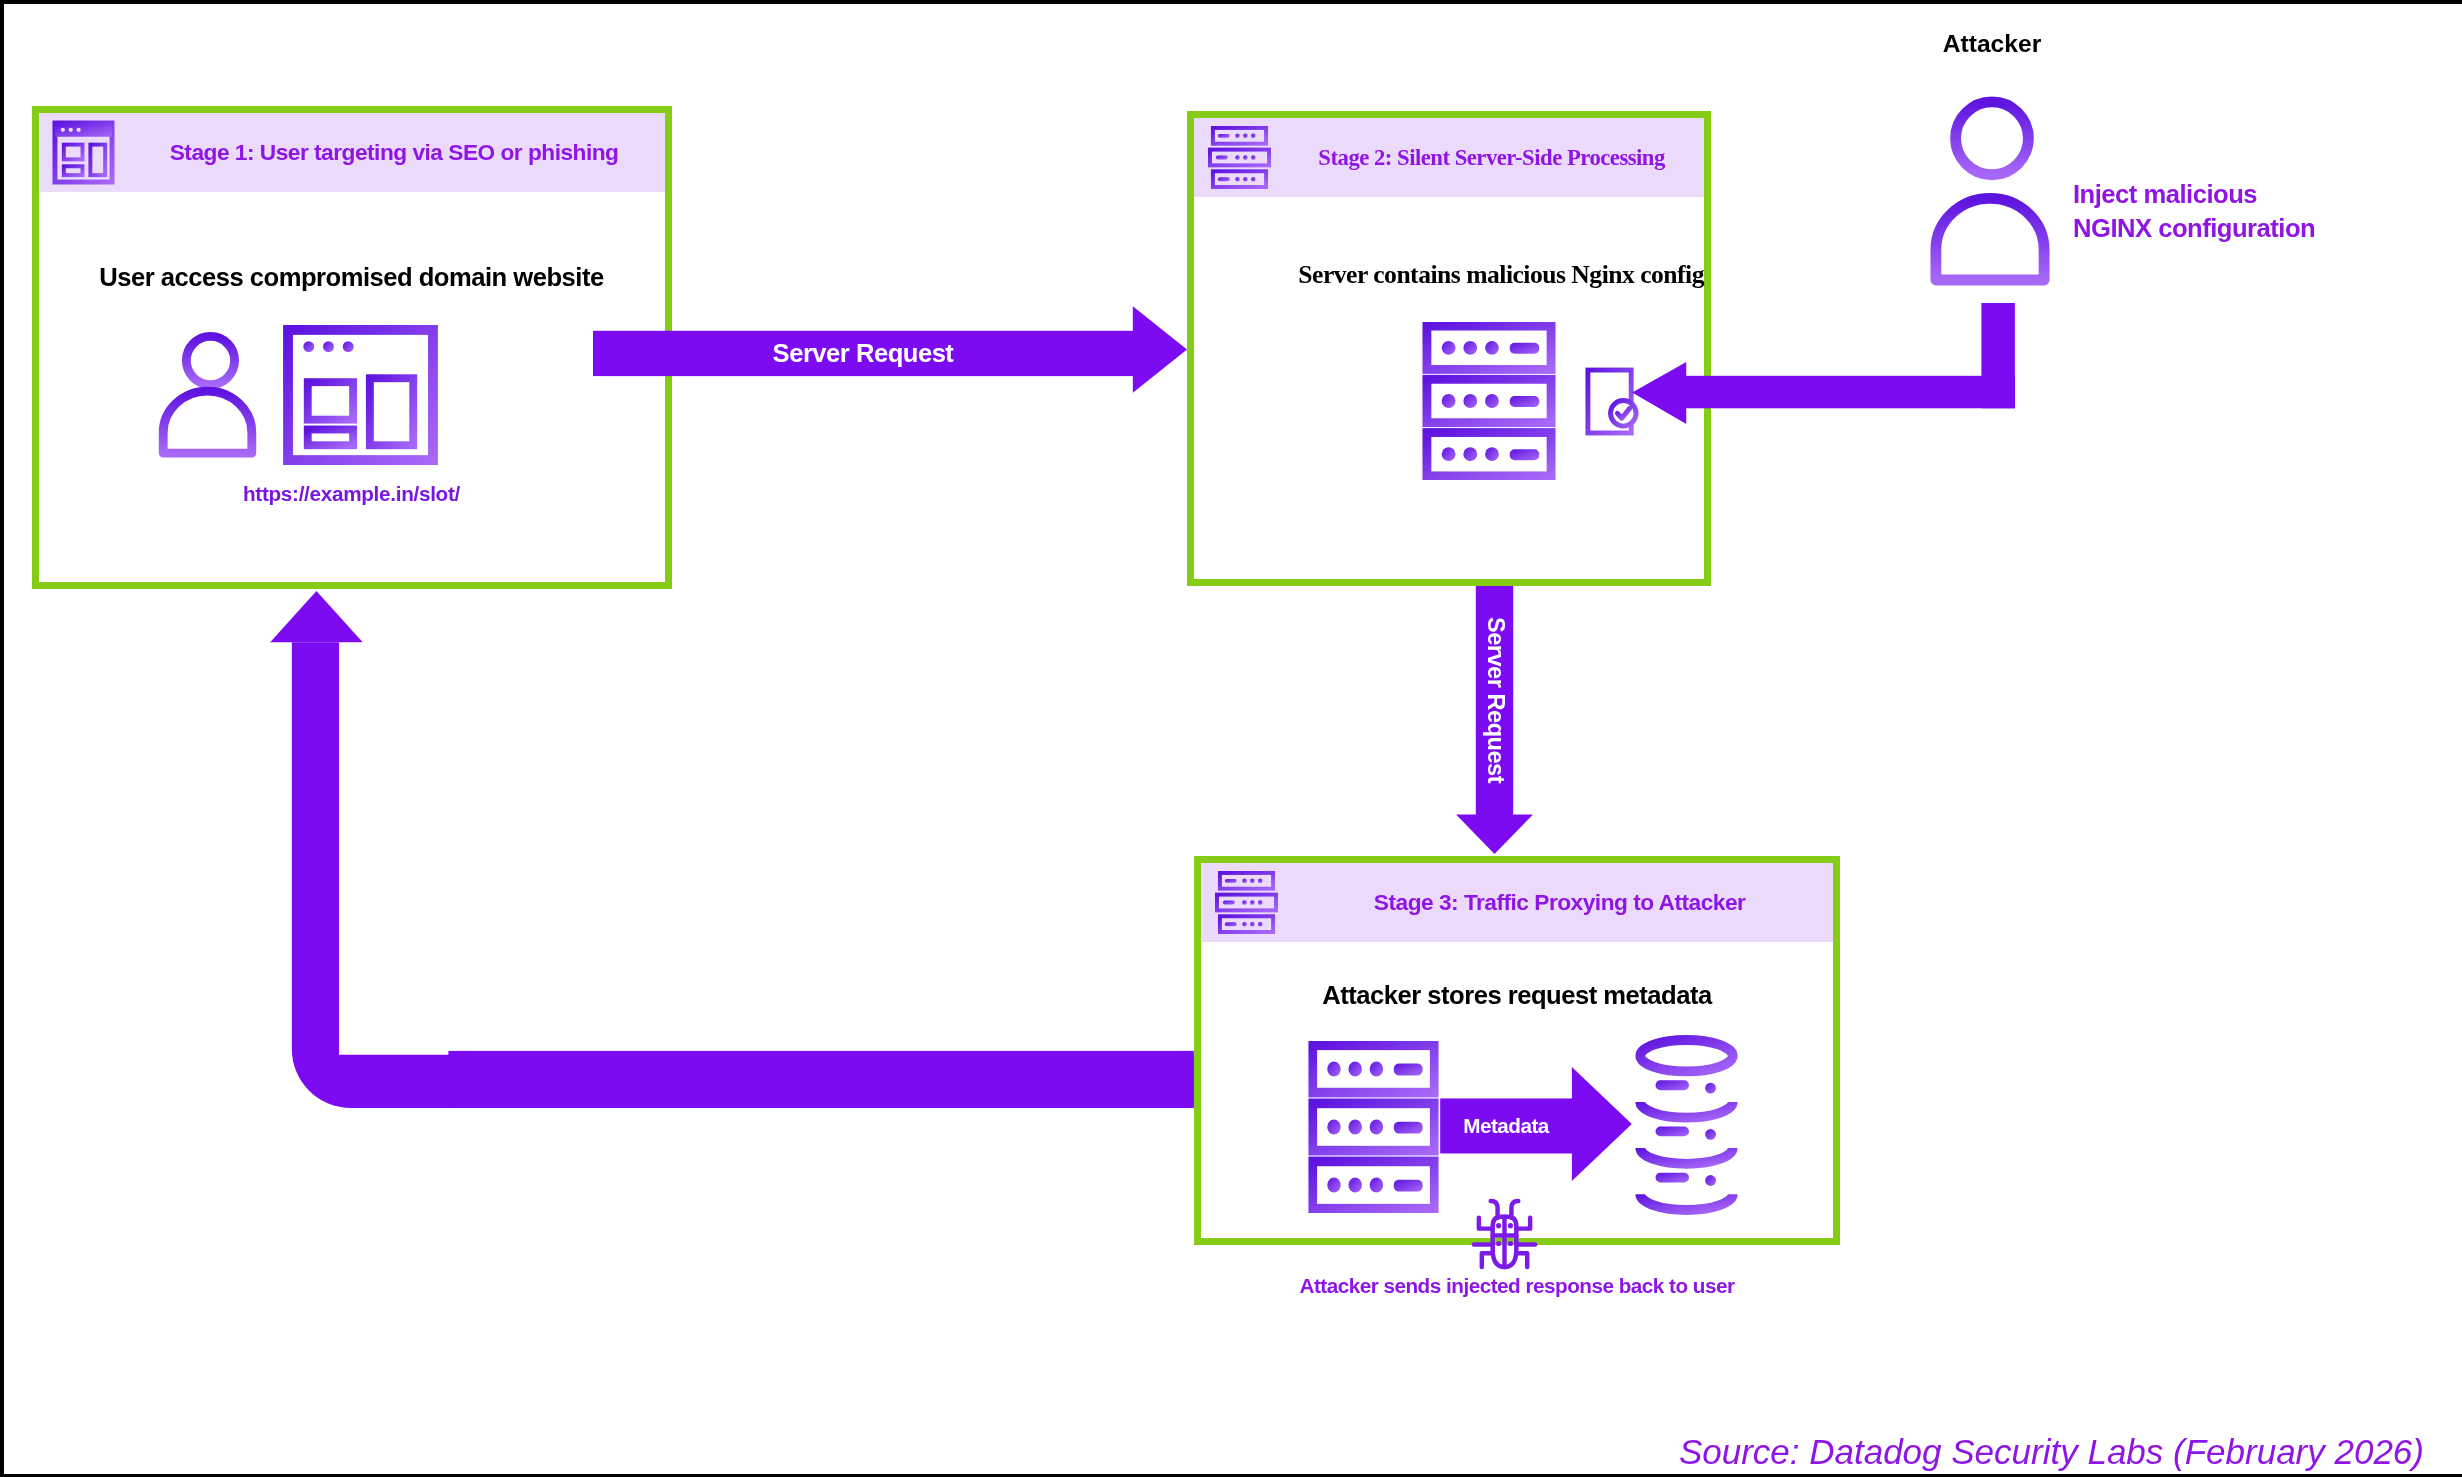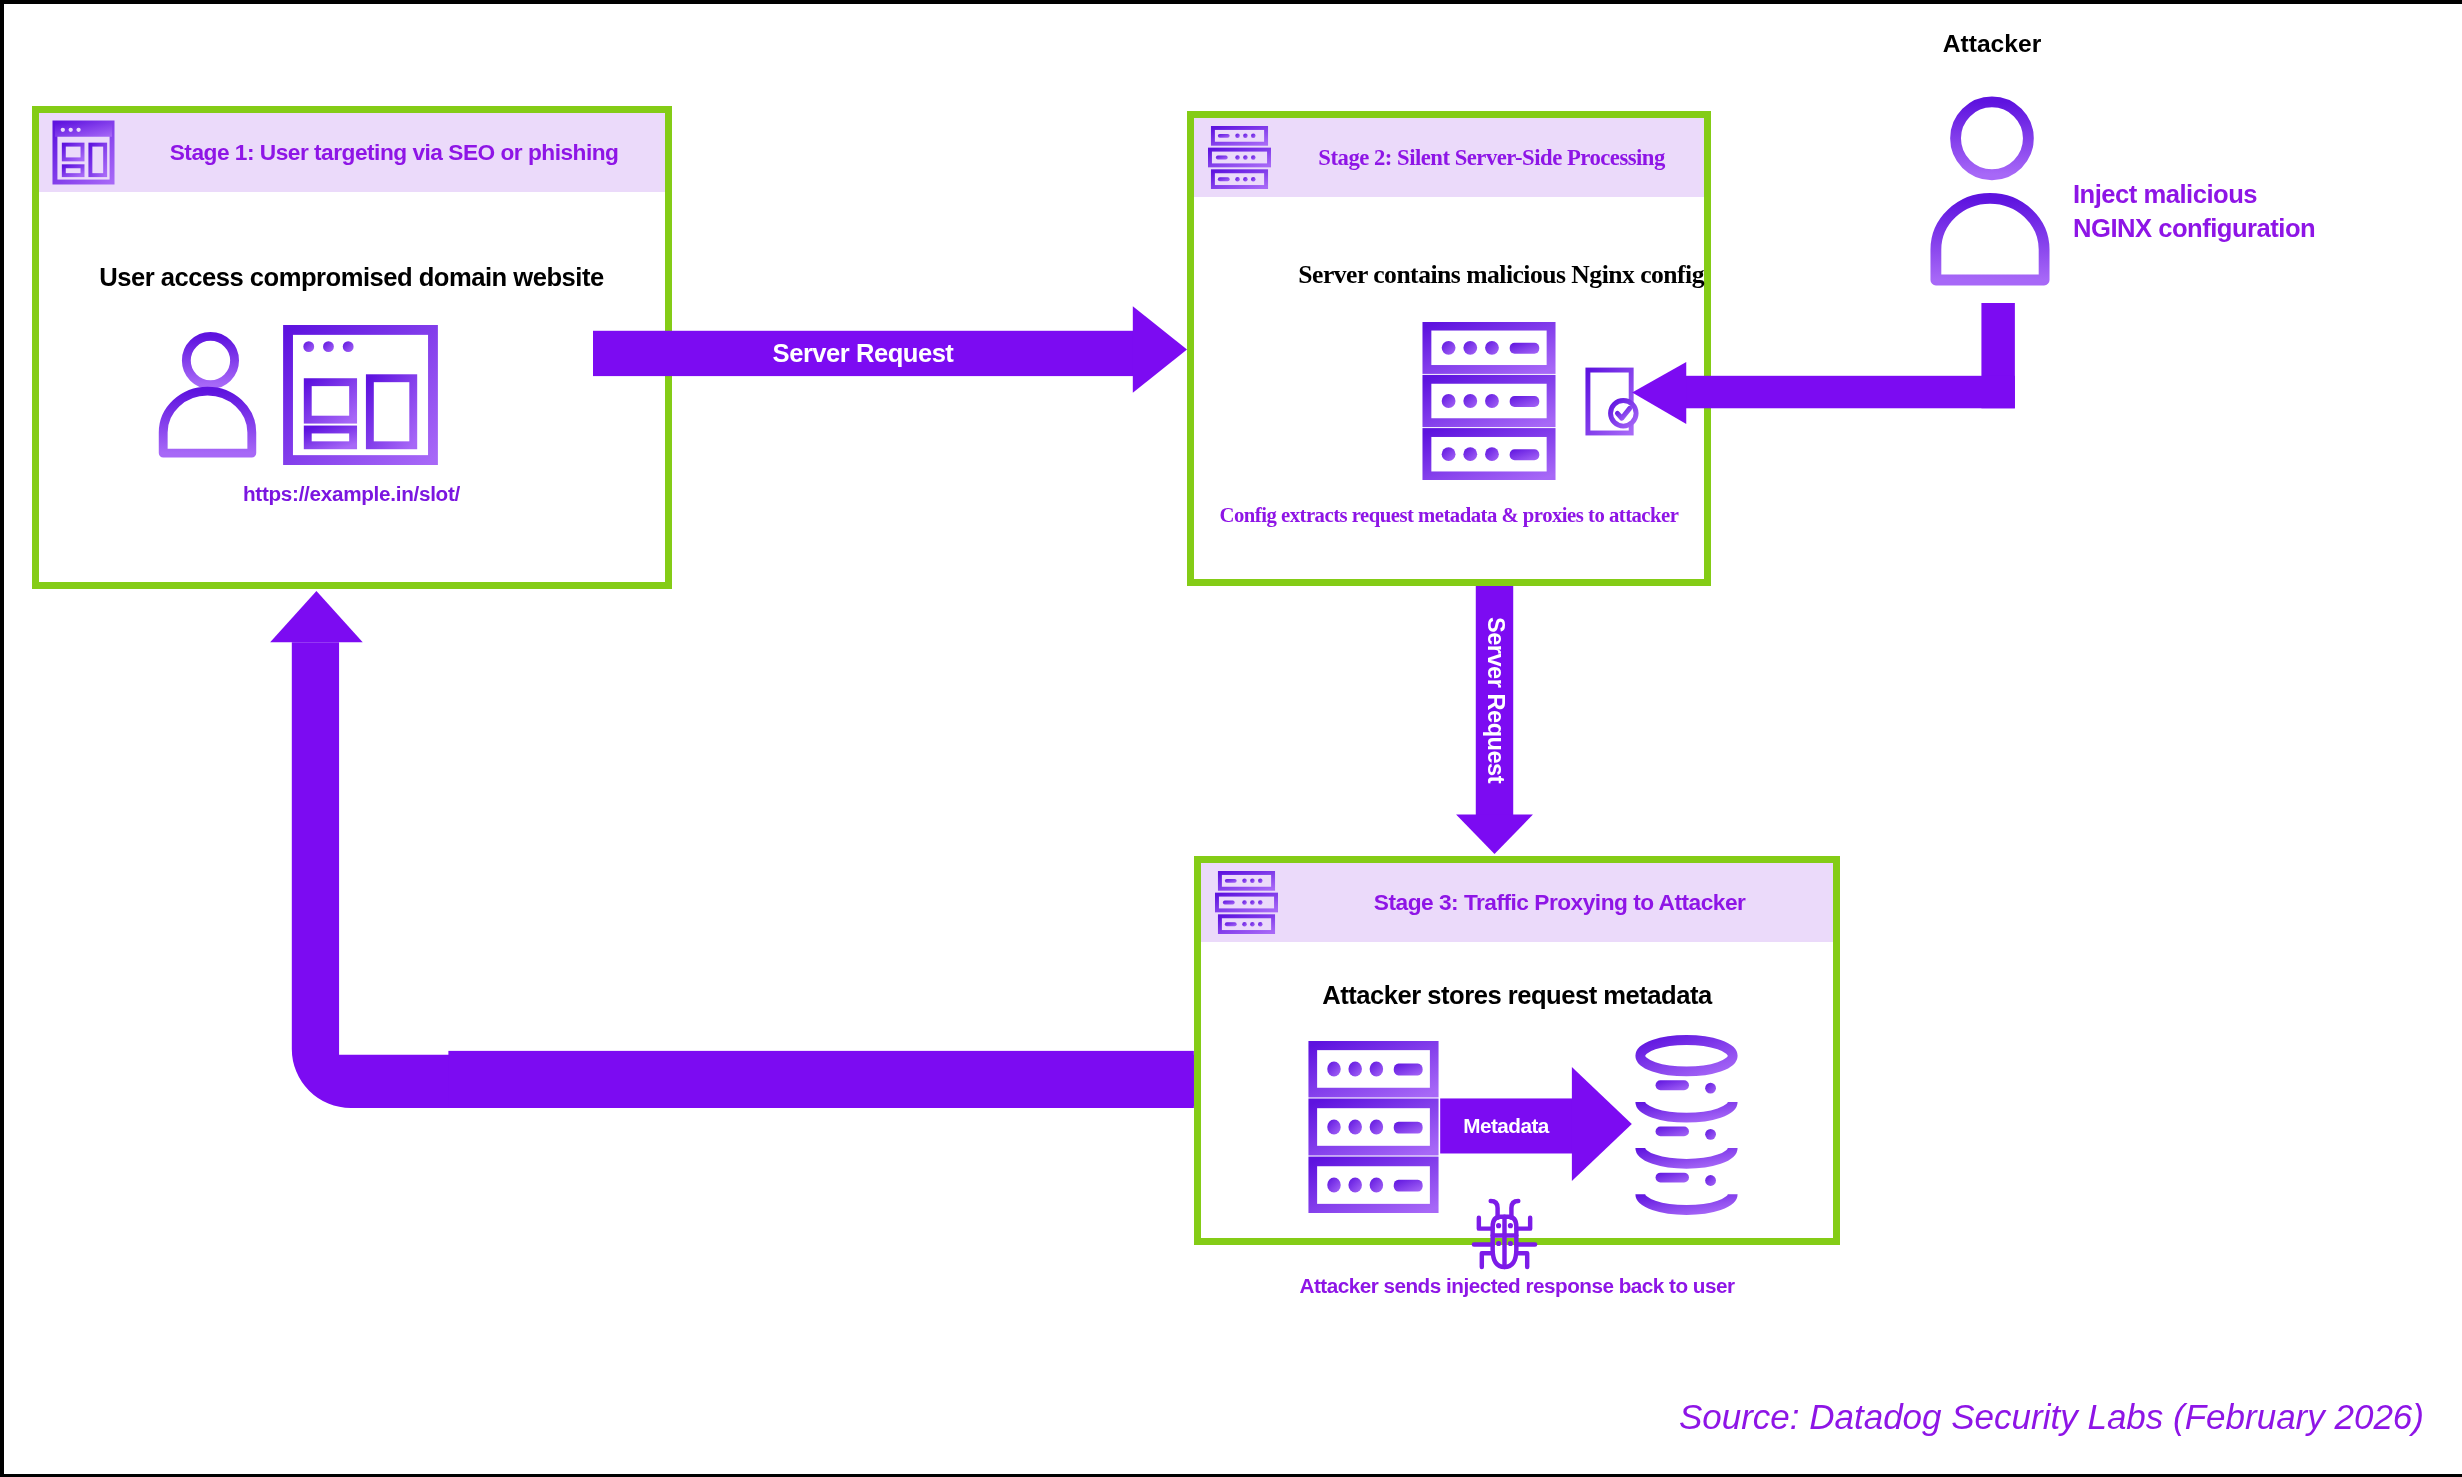--- a/index.html
+++ b/index.html
@@ -27,21 +27,21 @@
                color:#fff;font-weight:bold;font-size:25.6px;letter-spacing:-0.5px;white-space:nowrap;}
   .arrow-label.small{font-size:20.7px;text-align:right;}
   .arrow-label.mid{font-size:23.6px;}
   .vlabel-wrap{position:absolute;}
   .vlabel-wrap span{position:absolute;left:50%;top:50%;
                     transform:translate(-50%,-50%) rotate(90deg);
                     color:#fff;font-weight:bold;font-size:23.6px;letter-spacing:-0.5px;white-space:nowrap;}
   .attacker-label{position:absolute;color:#000;font-weight:bold;font-size:24.6px;text-align:center;}
   .attacker-action{position:absolute;color:#8E15E6;font-weight:bold;font-size:25.6px;
                    line-height:34px;letter-spacing:-0.5px;white-space:nowrap;}
-  .source-text{position:absolute;color:#8E15E6;font-style:italic;font-size:35px;white-space:nowrap;}
+  .source-text{position:absolute;color:#8E15E6;font-style:italic;font-size:35px;white-space:nowrap;margin-top:35px;}
   svg{display:block;}
 </style>
 </head>
 <body>
 
 <div class="canvas">
 
   <div class="edge edge-left"></div>
   <div class="edge edge-top"></div>
   <div class="edge edge-bottom"></div>
@@ -189,21 +189,20 @@
           <line x1="13" y1="34" x2="36" y2="34"></line>
           <line x1="13" y1="43" x2="32" y2="43"></line>
           <line x1="13" y1="52" x2="32" y2="52"></line>
           <line x1="13" y1="60" x2="28" y2="60"></line>
         </g>
         <circle cx="41" cy="48" r="13" fill="#fff" stroke="url(#g6)" stroke-width="5"></circle>
         <path d="M35,48 l4.5,5 l8,-10" fill="none" stroke="url(#g6)" stroke-width="5" stroke-linecap="round" stroke-linejoin="round"></path>
       </svg>
     </span>
 
-    <div class="box-caption" style="top:386px;">Config extracts request metadata &amp; proxies to attacker</div>
   </div>
 
   <div class="stage" style="left:1194px;top:856px;width:646px;height:389px;">
     <div class="stage-header">
       <span class="hicon">
         <svg width="63" height="65" viewBox="0 0 64 66">
           <defs>
               <linearGradient id="g7" x1="0" y1="0" x2="1" y2="1">
             <stop offset="0" stop-color="#5E13DF"></stop>
                 <stop offset="1" stop-color="#A768F7"></stop>

